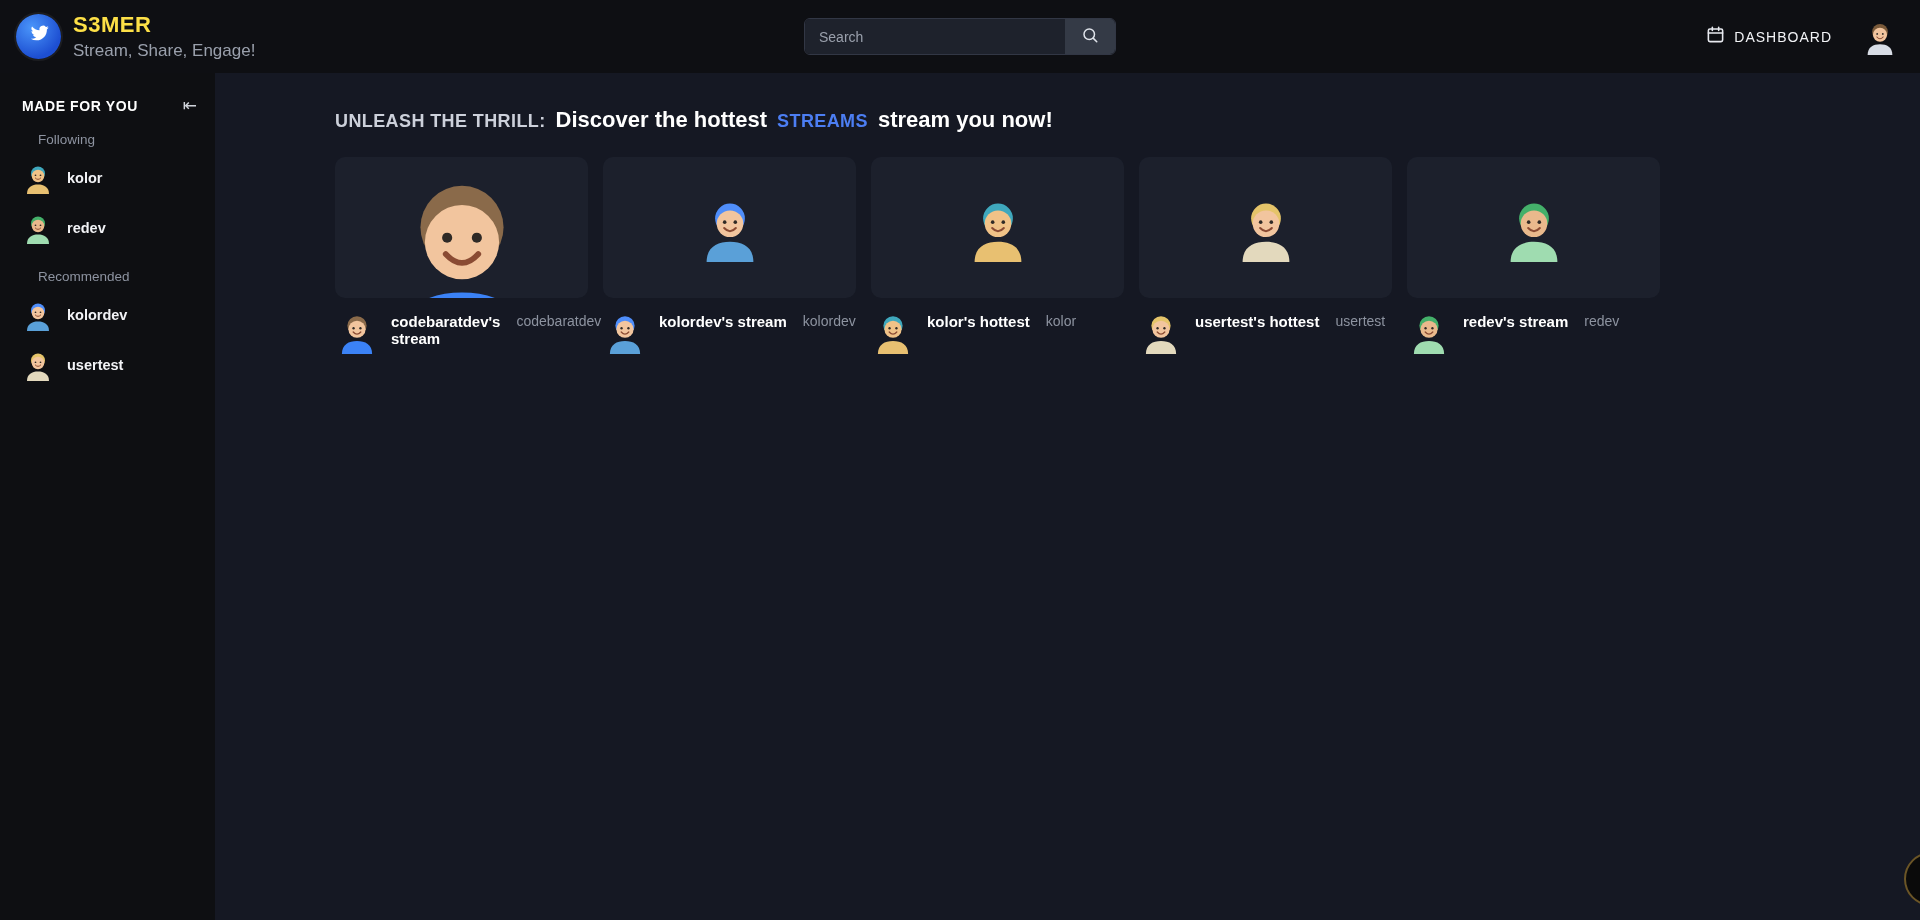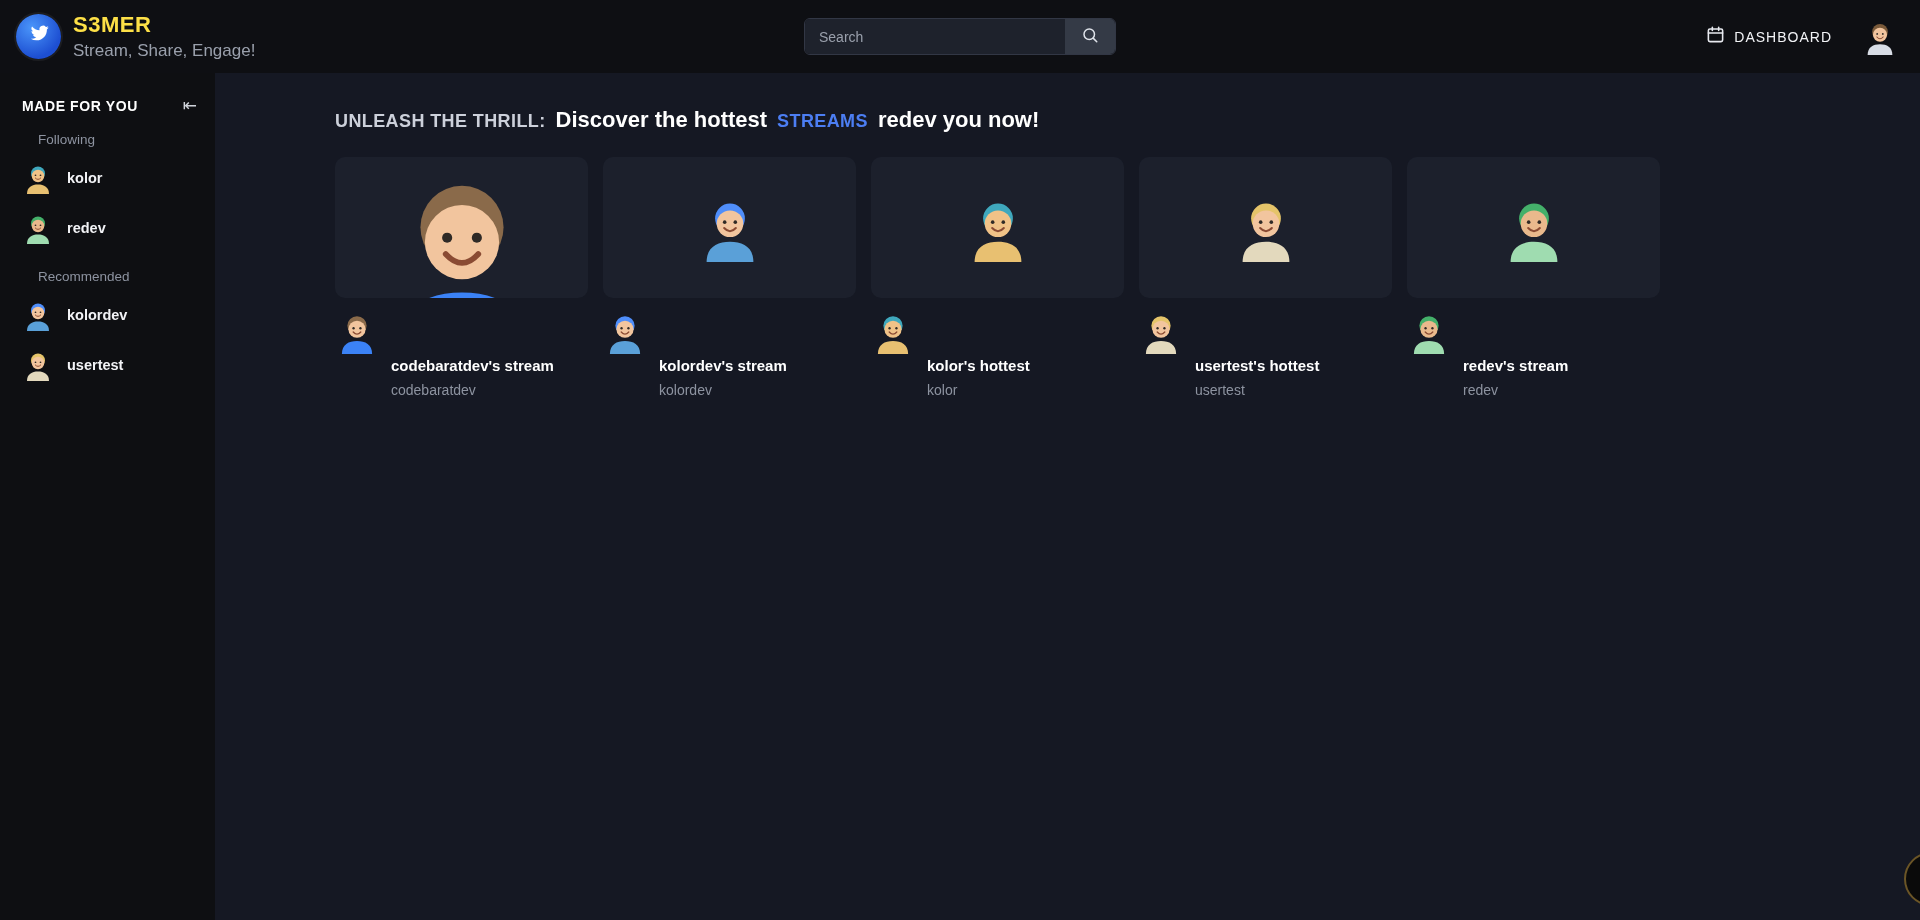--- a/index.html
+++ b/index.html
@@ -76,21 +76,21 @@
   .headline-highlight { font-size:18px; font-weight:bold; color:#4c7ef3; letter-spacing:0.4px; }
 
   .cards { display:flex; gap:15px; margin-top:24px; }
   .card { width:253px; cursor:pointer; }
   .thumb {
     height:141px; background:#1c202c; border-radius:10px; overflow:hidden;
     display:flex; align-items:center; justify-content:center;
   }
   .card--featured .thumb { align-items:flex-start; }
   .meta { display:flex; gap:12px; margin-top:12px; align-items:flex-start; }
-  .meta-text { display:flex; flex-direction:column; gap:8px; padding-top:3px;margin-top:44px; }
+  .meta-text { display:flex; flex-direction:row; gap:16px; padding-top:3px; }
   .card-title { font-size:15px; font-weight:bold; color:#ffffff; }
   .card-username { font-size:14px; color:#8d93a0; }
 
   
   .avatar { display:block; flex-shrink:0; }
   .avatar-sm { width:32px; height:32px; }
   .avatar-card { width:44px; height:44px; }
   .avatar-thumb { width:68px; height:68px; }
   .avatar-big { width:190px; height:190px; margin-top:2px; }
 
@@ -210,21 +210,21 @@
           </svg>
         <span class="side-name">usertest</span>
       </div>
     </aside>
 
     <main class="main">
       <div class="headline">
         <span class="headline-lead">UNLEASH THE THRILL:</span>
         <span class="headline-middle">Discover the hottest</span>
         <span class="headline-highlight">STREAMS</span>
-        <span class="headline-tail">redev you now!</span>
+        <span class="headline-tail">stream you now!</span>
       </div>
 
       <div class="cards">
 
         <div class="card card--featured">
           <div class="thumb">
             <svg class="avatar avatar-big av-codebaratdev">
                 <use href="#av"></use>
               </svg>
           </div>

